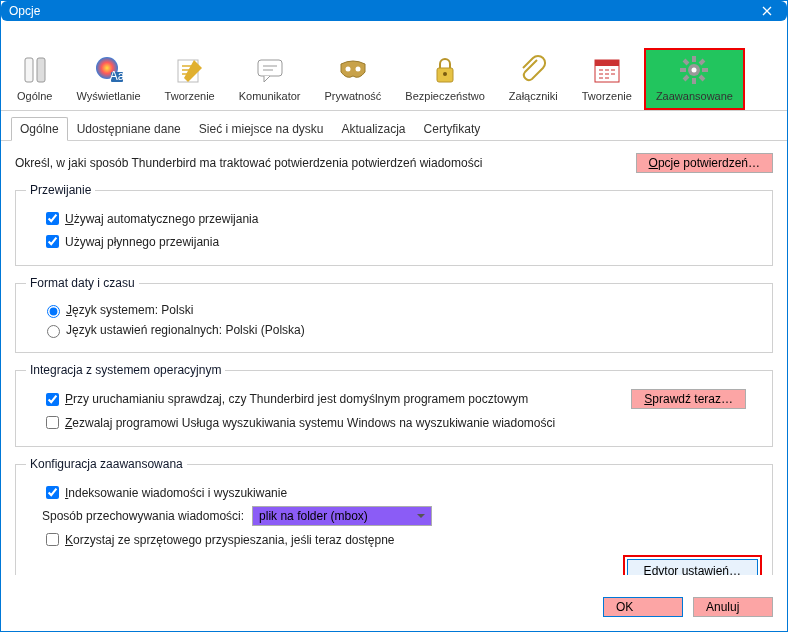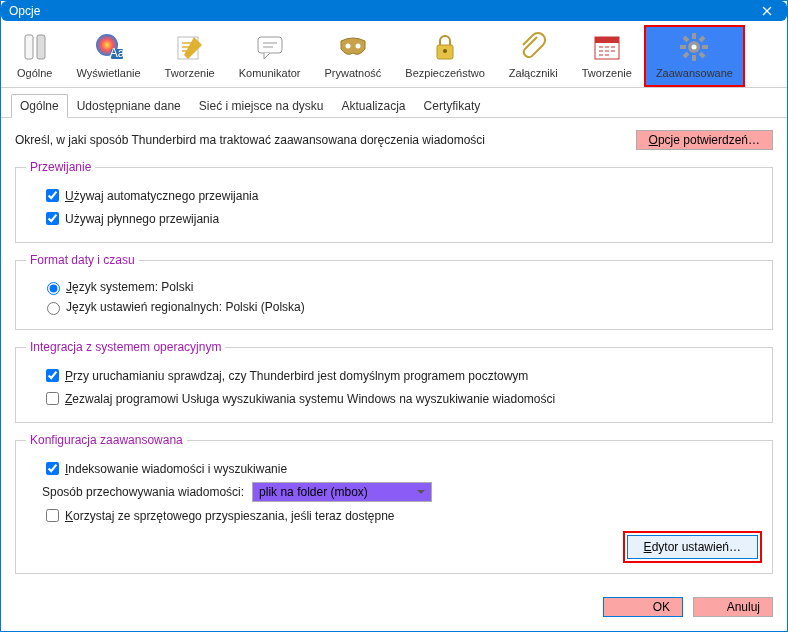--- a/index.html
+++ b/index.html
@@ -3,44 +3,44 @@
 <meta charset="utf-8">
 <style>
 * { box-sizing: border-box; font-family: "Segoe UI", Tahoma, sans-serif; font-size: 12px; }
 body { margin: 0; background: #fff; }
 .window { width: 788px; height: 632px; border: 1px solid #0078d7; display: flex; flex-direction: column; }
 .titlebar { height: 20px; background: #0078d7; color: #ffffff; display: flex; align-items: center; padding: 0 8px; border-radius: 6px; }
 .titlebar .title { flex: 1; font-size: 12px; }
 .titlebar .close { width: 24px; height: 24px; display: flex; align-items: center; justify-content: center; cursor: default; }
 .toolbar { display: flex; border-bottom: 1px solid #d0d0d0; background: #fff; padding: 4px 4px 0 4px; }
 .tool-btn { display: flex; flex-direction: column; align-items: center; justify-content: flex-end; padding: 4px 10px 6px 10px; cursor: default; border: 2px solid transparent; }
-.tool-btn.selected { border: 2px solid #e00; background: #3b82f6; }
+.tool-btn.selected { border: 2px solid #e00; background: #22c55e; margin-top: 23px; }
 .tool-btn .ico { width: 32px; height: 32px; margin-bottom: 4px; }
 .tool-btn .lbl { font-size: 11px; color: #333; white-space: nowrap; }
 .tabs { display: flex; border-bottom: 1px solid #d0d0d0; padding: 6px 10px 0 10px; gap: 0; }
 .tab { padding: 4px 8px; border: 1px solid transparent; border-bottom: none; color: #333; cursor: default; }
 .tab.active { border: 1px solid #c0c0c0; border-bottom: 1px solid #fff; background: #fff; margin-bottom: -1px; border-radius: 2px 2px 0 0; }
 .content { flex: 1; padding: 12px 14px; overflow: auto; }
 .row-top { display: flex; align-items: center; margin-bottom: 10px; }
 .row-top .desc { flex: 1; color: #222; }
 .btn { background: #fca5a5; border: 1px solid #adadad; padding: 2px 12px; cursor: default; }
 fieldset { border: 1px solid #d0d0d0; margin: 0 0 10px 0; padding: 8px 10px 10px 10px; }
-legend { color: #a21caf; padding: 0 4px; }
+legend { color: #0f172a; padding: 0 4px; }
 .line { display: flex; align-items: center; margin: 4px 16px; }
 .line input[type=checkbox], .line input[type=radio] { margin-right: 6px; }
 .line label { color: #222; }
 .u { text-decoration: underline; }
 .line-right { margin-left: auto; }
 .select { border: 1px solid #adadad; background: #8b5cf6; padding: 2px 20px 2px 6px; position: relative; min-width: 180px; }
 .select::after { content: ""; position: absolute; right: 6px; top: 50%; margin-top: -2px; border: 4px solid transparent; border-top-color: #555; }
 .editor-wrap { display: flex; justify-content: flex-end; margin-top: 6px; }
 .editor-btn { border: 2px solid #e00; padding: 2px; }
 .editor-btn .btn { border: 1px solid #0078d7; background: #e8f2fc; padding: 4px 16px; }
 .footer { display: flex; justify-content: flex-end; gap: 10px; padding: 10px 14px 14px 0; }
-.footer .btn { min-width: 80px; text-align: right; margin-top: 12px; }
+.footer .btn { min-width: 80px; text-align: left; margin-top: 12px; }
 .footer .btn.primary { border: 1px solid #0078d7; }
 </style>
 </head>
 <body>
 
 <div class="window">
 
   <div class="titlebar">
     <span class="title">Opcje</span>
     <span class="close">
@@ -135,21 +135,21 @@
     <div class="tab active">Ogólne</div>
     <div class="tab">Udostępniane dane</div>
     <div class="tab">Sieć i miejsce na dysku</div>
     <div class="tab">Aktualizacja</div>
     <div class="tab">Certyfikaty</div>
   </div>
 
   <div class="content">
 
     <div class="row-top">
-      <span class="desc">Określ, w jaki sposób Thunderbird ma traktować zaawansowana doręczenia wiadomości</span>
+      <span class="desc">Określ, w jaki sposób Thunderbird ma traktować potwierdzenia potwierdzeń wiadomości</span>
       <button class="btn"><span class="u">O</span>pcje potwierdzeń…</button>
     </div>
 
     <fieldset>
       <legend>Przewijanie</legend>
       <div class="line">
         <input type="checkbox" checked="" style="">
         <label><span class="u">U</span><span>żywaj automatycznego przewijania</span></label>
       </div>
       <div class="line">
@@ -168,20 +168,21 @@
         <input type="radio" name="df" style="">
         <label>Język ustawień regionalnych: Polski (Polska)</label>
       </div>
     </fieldset>
 
     <fieldset>
       <legend>Integracja z systemem operacyjnym</legend>
       <div class="line">
         <input type="checkbox" checked="" style="">
         <label><span class="u">P</span><span>rzy uruchamianiu sprawdzaj, czy Thunderbird jest domyślnym programem pocztowym</span></label>
+        <span class="line-right"><button class="btn"><span class="u">S</span><span>prawdź teraz…</span></button></span>
       </div>
       <div class="line">
         <input type="checkbox" style="">
         <label><span class="u">Z</span><span>ezwalaj programowi Usługa wyszukiwania systemu Windows na wyszukiwanie wiadomości</span></label>
       </div>
     </fieldset>
 
     <fieldset>
       <legend>Konfiguracja zaawansowana</legend>
       <div class="line">

